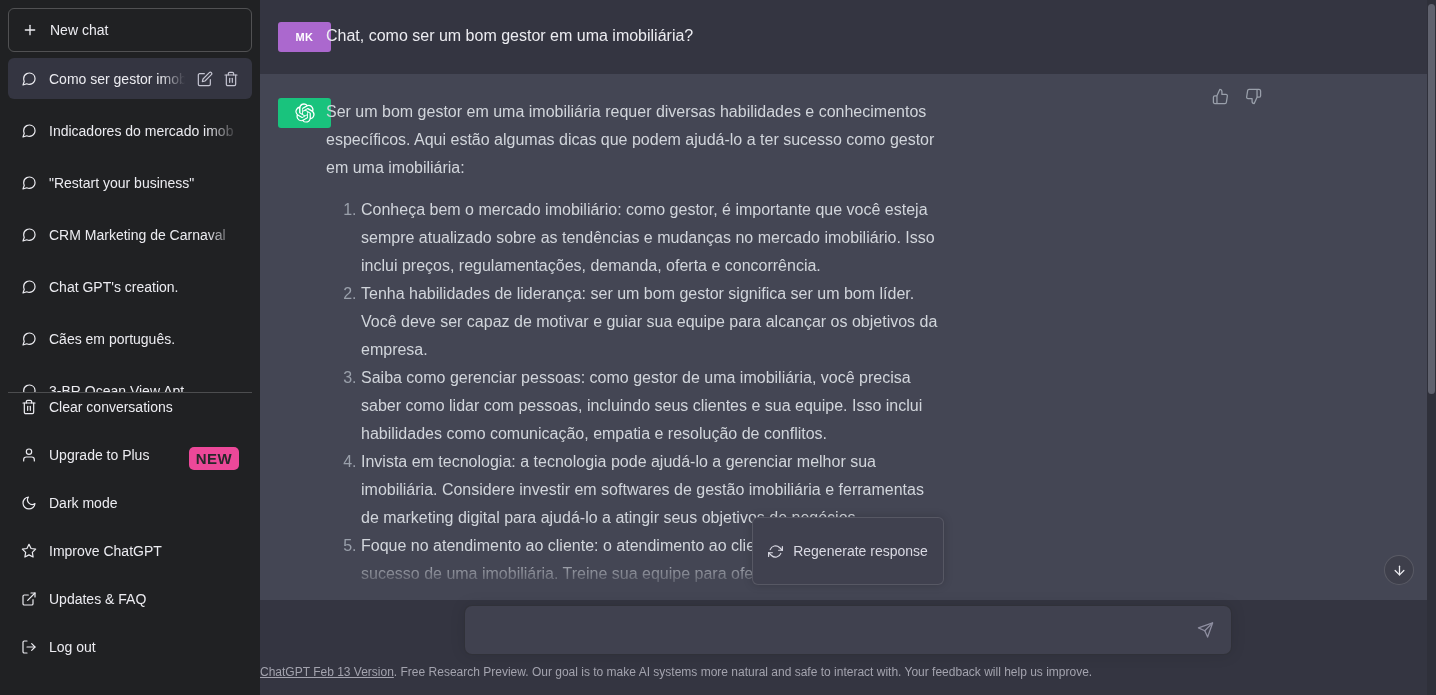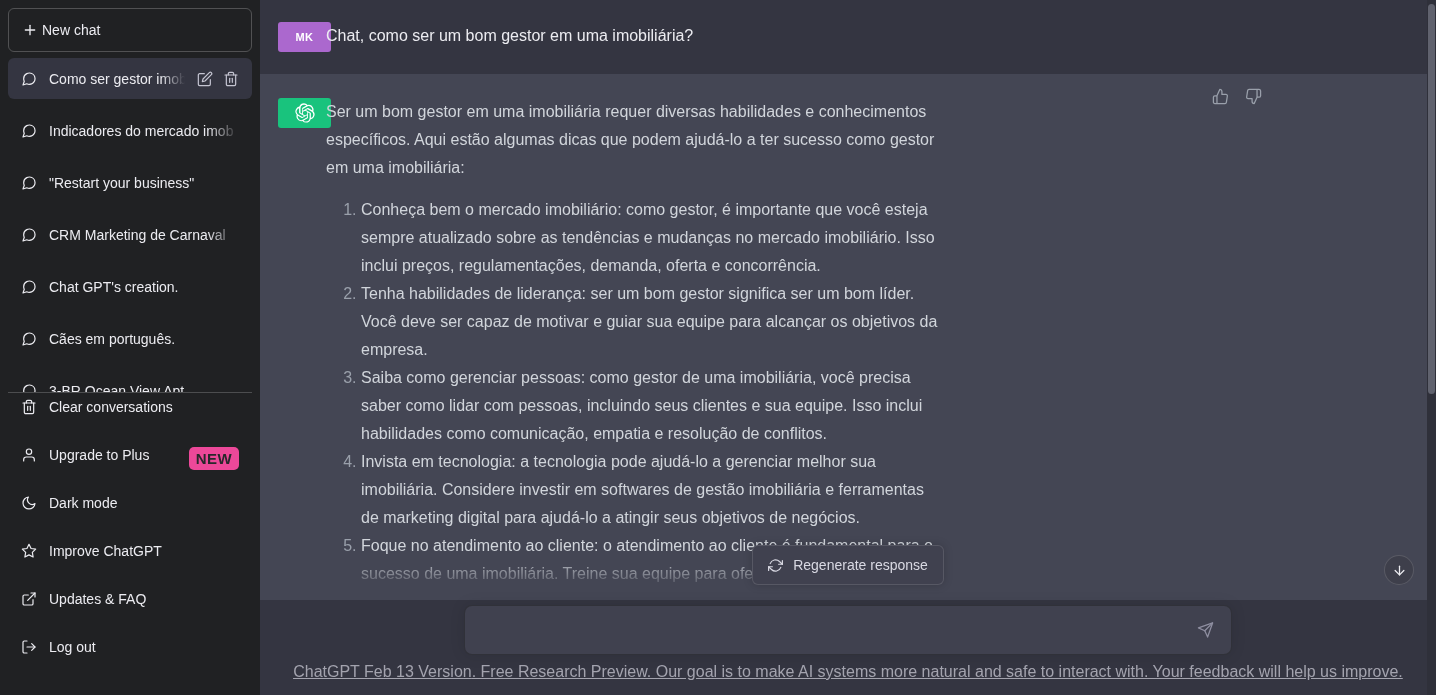--- a/index.html
+++ b/index.html
@@ -30,21 +30,21 @@
     display: flex;
     flex-direction: column;
     padding: 8px;
     position: relative;
     overflow: hidden;
   }
 
   .new-chat {
     display: flex;
     align-items: center;
-    gap: 4px;
+    gap: 12px;
     height: 44px;
     border: 1px solid rgba(255,255,255,0.22);
     border-radius: 6px;
     padding: 0 13px;
     color: #ececf1;
     font-size: 14px;
     cursor: pointer;
     flex: 0 0 auto;
     margin-bottom: 6px;
   }
@@ -228,21 +228,21 @@
 
   #regen-btn {
     display: inline-flex;
     align-items: center;
     gap: 10px;
     background: #40414f;
     border: 1px solid rgba(255,255,255,0.12);
     border-radius: 6px;
     color: #d9d9e3;
     font-size: 14px;
-    padding: 11px 15px;
+    padding: 25px 15px;
     cursor: pointer;
     box-shadow: 0 0 10px rgba(0,0,0,0.18);
   }
 
   #composer {
     position: absolute;
     top: 5px;
     left: 50%;
     transform: translateX(-50%);
     width: 768px;
@@ -275,25 +275,23 @@
     padding: 5px;
     border-radius: 4px;
     cursor: pointer;
     display: inline-flex;
   }
 
   #footer-note {
     position: absolute;
     bottom: 15px;
     left: 0; right: 0;
-    text-align: center;
     color: #a3a3ae;
-    font-size: 16px;
+    font-size: 12px;
     line-height: 16px;
-    text-decoration: underline;
   }
   #footer-note a { color: #a3a3ae; text-decoration: underline; }
 
   
   #scroll-btn {
     position: absolute;
     right: 22px;
     bottom: 110px;
     width: 30px; height: 30px;
     border-radius: 50%;

